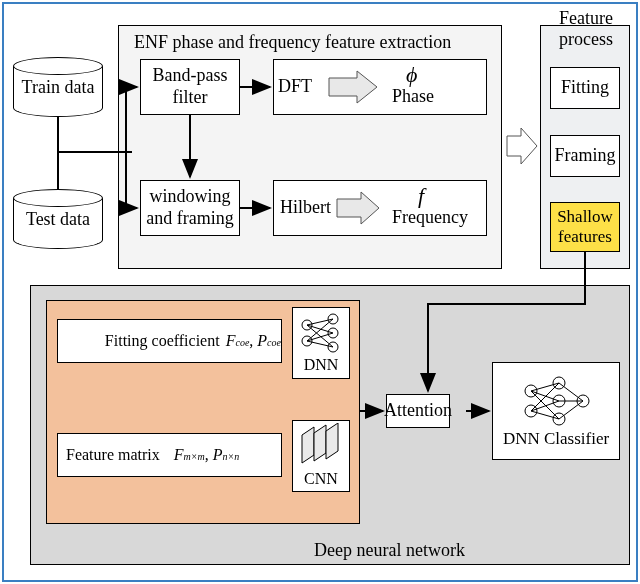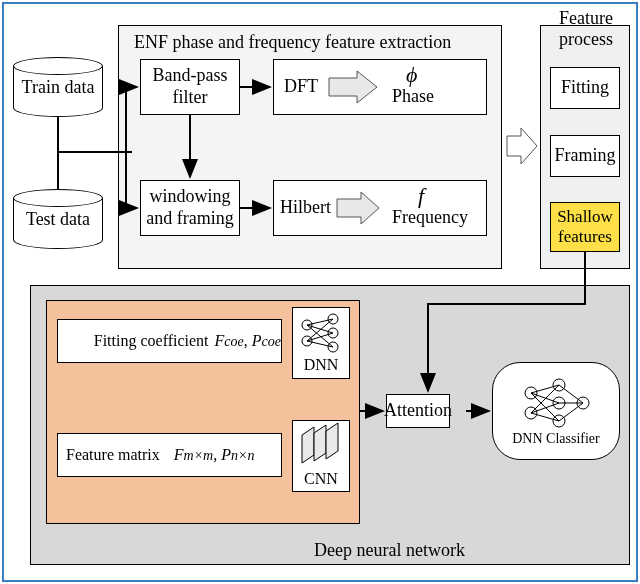--- a/index.html
+++ b/index.html
@@ -7,21 +7,21 @@
   .canvas { position: absolute; left: 2px; top: 2px; width: 636px; height: 580px; border: 2px solid #3a7fc2; background: #fff; }
   .box { position: absolute; background: #fff; border: 1px solid #000; display: flex; align-items: center; justify-content: center; text-align: center; font-size: 18px; line-height: 1.2; }
   .lbl { position: absolute; font-size: 18px; }
   .cyl { position: absolute; }
   .cyl .top { position:absolute; left:0; top:0; width:100%; height:18px; border:1px solid #000; border-radius:50%; background:#fff; z-index:2;}
   .cyl .body { position:absolute; left:0; top:9px; width:100%; bottom:9px; border-left:1px solid #000; border-right:1px solid #000; background:#fff; z-index:1;}
   .cyl .bot { position:absolute; left:0; bottom:0; width:100%; height:18px; border:1px solid #000; border-radius:50%; background:#fff; z-index:0; border-top-color:transparent;}
   .cyl .txt { position:absolute; left:0; top:50%; width:100%; text-align:center; transform:translateY(-50%); font-size:18px; z-index:3;}
   svg.wires { position:absolute; left:0; top:0; width:100%; height:100%; pointer-events:none; }
   .it { font-style: italic; font-family: "Times New Roman", serif; }
-  .sub { font-size: 14px; font-style: italic; }
+  .sub { font-size: 10px; font-style: italic; }
 </style>
 </head>
 <body>
 
 <div class="canvas">
 
   <div class="cyl" style="left:9px; top:53px; width:90px; height:60px;">
     <div class="top"></div>
       <div class="body"></div>
       <div class="bot"></div>
@@ -35,21 +35,21 @@
   </div>
 
   <div style="position:absolute; left:114px; top:21px; width:384px; height:244px; border:1px solid #000; background:#f4f4f4;"></div>
   <div class="lbl" style="left:130px; top:28px;">ENF phase and frequency feature extraction</div>
 
   <div class="box" style="left:136px; top:55px; width:100px; height:56px; white-space:pre-line;">Band-pass
 filter</div>
   <div class="box" style="left:136px; top:176px; width:100px; height:56px; white-space:pre-line;">windowing
 and framing</div>
 
-  <div class="box" style="left:269px; top:55px; width:214px; height:56px; justify-content:flex-start; padding-left:10px;">
+  <div class="box" style="left:269px; top:55px; width:214px; height:56px; justify-content:flex-start; padding-left:4px;">
     <span>DFT</span>
   </div>
 
   <svg class="wires">
       <g transform="translate(325,83)">
         <polygon points="0,-9 28,-9 28,-16 48,0 28,16 28,9 0,9" fill="#e8e8e8" stroke="#555"></polygon>
       </g>
     </svg>
   <div class="lbl it" style="left:402px; top:58px; font-size:22px;">ϕ</div>
   <div class="lbl" style="left:388px; top:82px;">Phase</div>
@@ -125,21 +125,21 @@
         <path d="M6 12 L18 4 L18 32 L6 40 Z"></path>
         <path d="M18 10 L30 2 L30 30 L18 38 Z"></path>
         <path d="M30 8 L42 0 L42 28 L30 36 Z"></path>
       </g>
     </svg>
     <span>CNN</span>
   </div>
 
   <div class="box" style="left:382px; top:390px; width:64px; height:34px;">Attention</div>
 
-  <div class="box" style="left:488px; top:358px; width:128px; height:98px; flex-direction:column; font-size:14px;border-radius:28px;">
+  <div class="box" style="left:488px; top:358px; width:128px; height:98px; flex-direction:column; font-size:17px;">
     <svg width="78" height="56">
       <g stroke="#000" stroke-width="1" fill="none">
         <line x1="14" y1="18" x2="42" y2="10"></line>
           <line x1="14" y1="18" x2="42" y2="28"></line>
           <line x1="14" y1="18" x2="42" y2="46"></line>
         <line x1="14" y1="38" x2="42" y2="10"></line>
           <line x1="14" y1="38" x2="42" y2="28"></line>
           <line x1="14" y1="38" x2="42" y2="46"></line>
         <line x1="42" y1="10" x2="66" y2="28"></line>
           <line x1="42" y1="28" x2="66" y2="28"></line>

